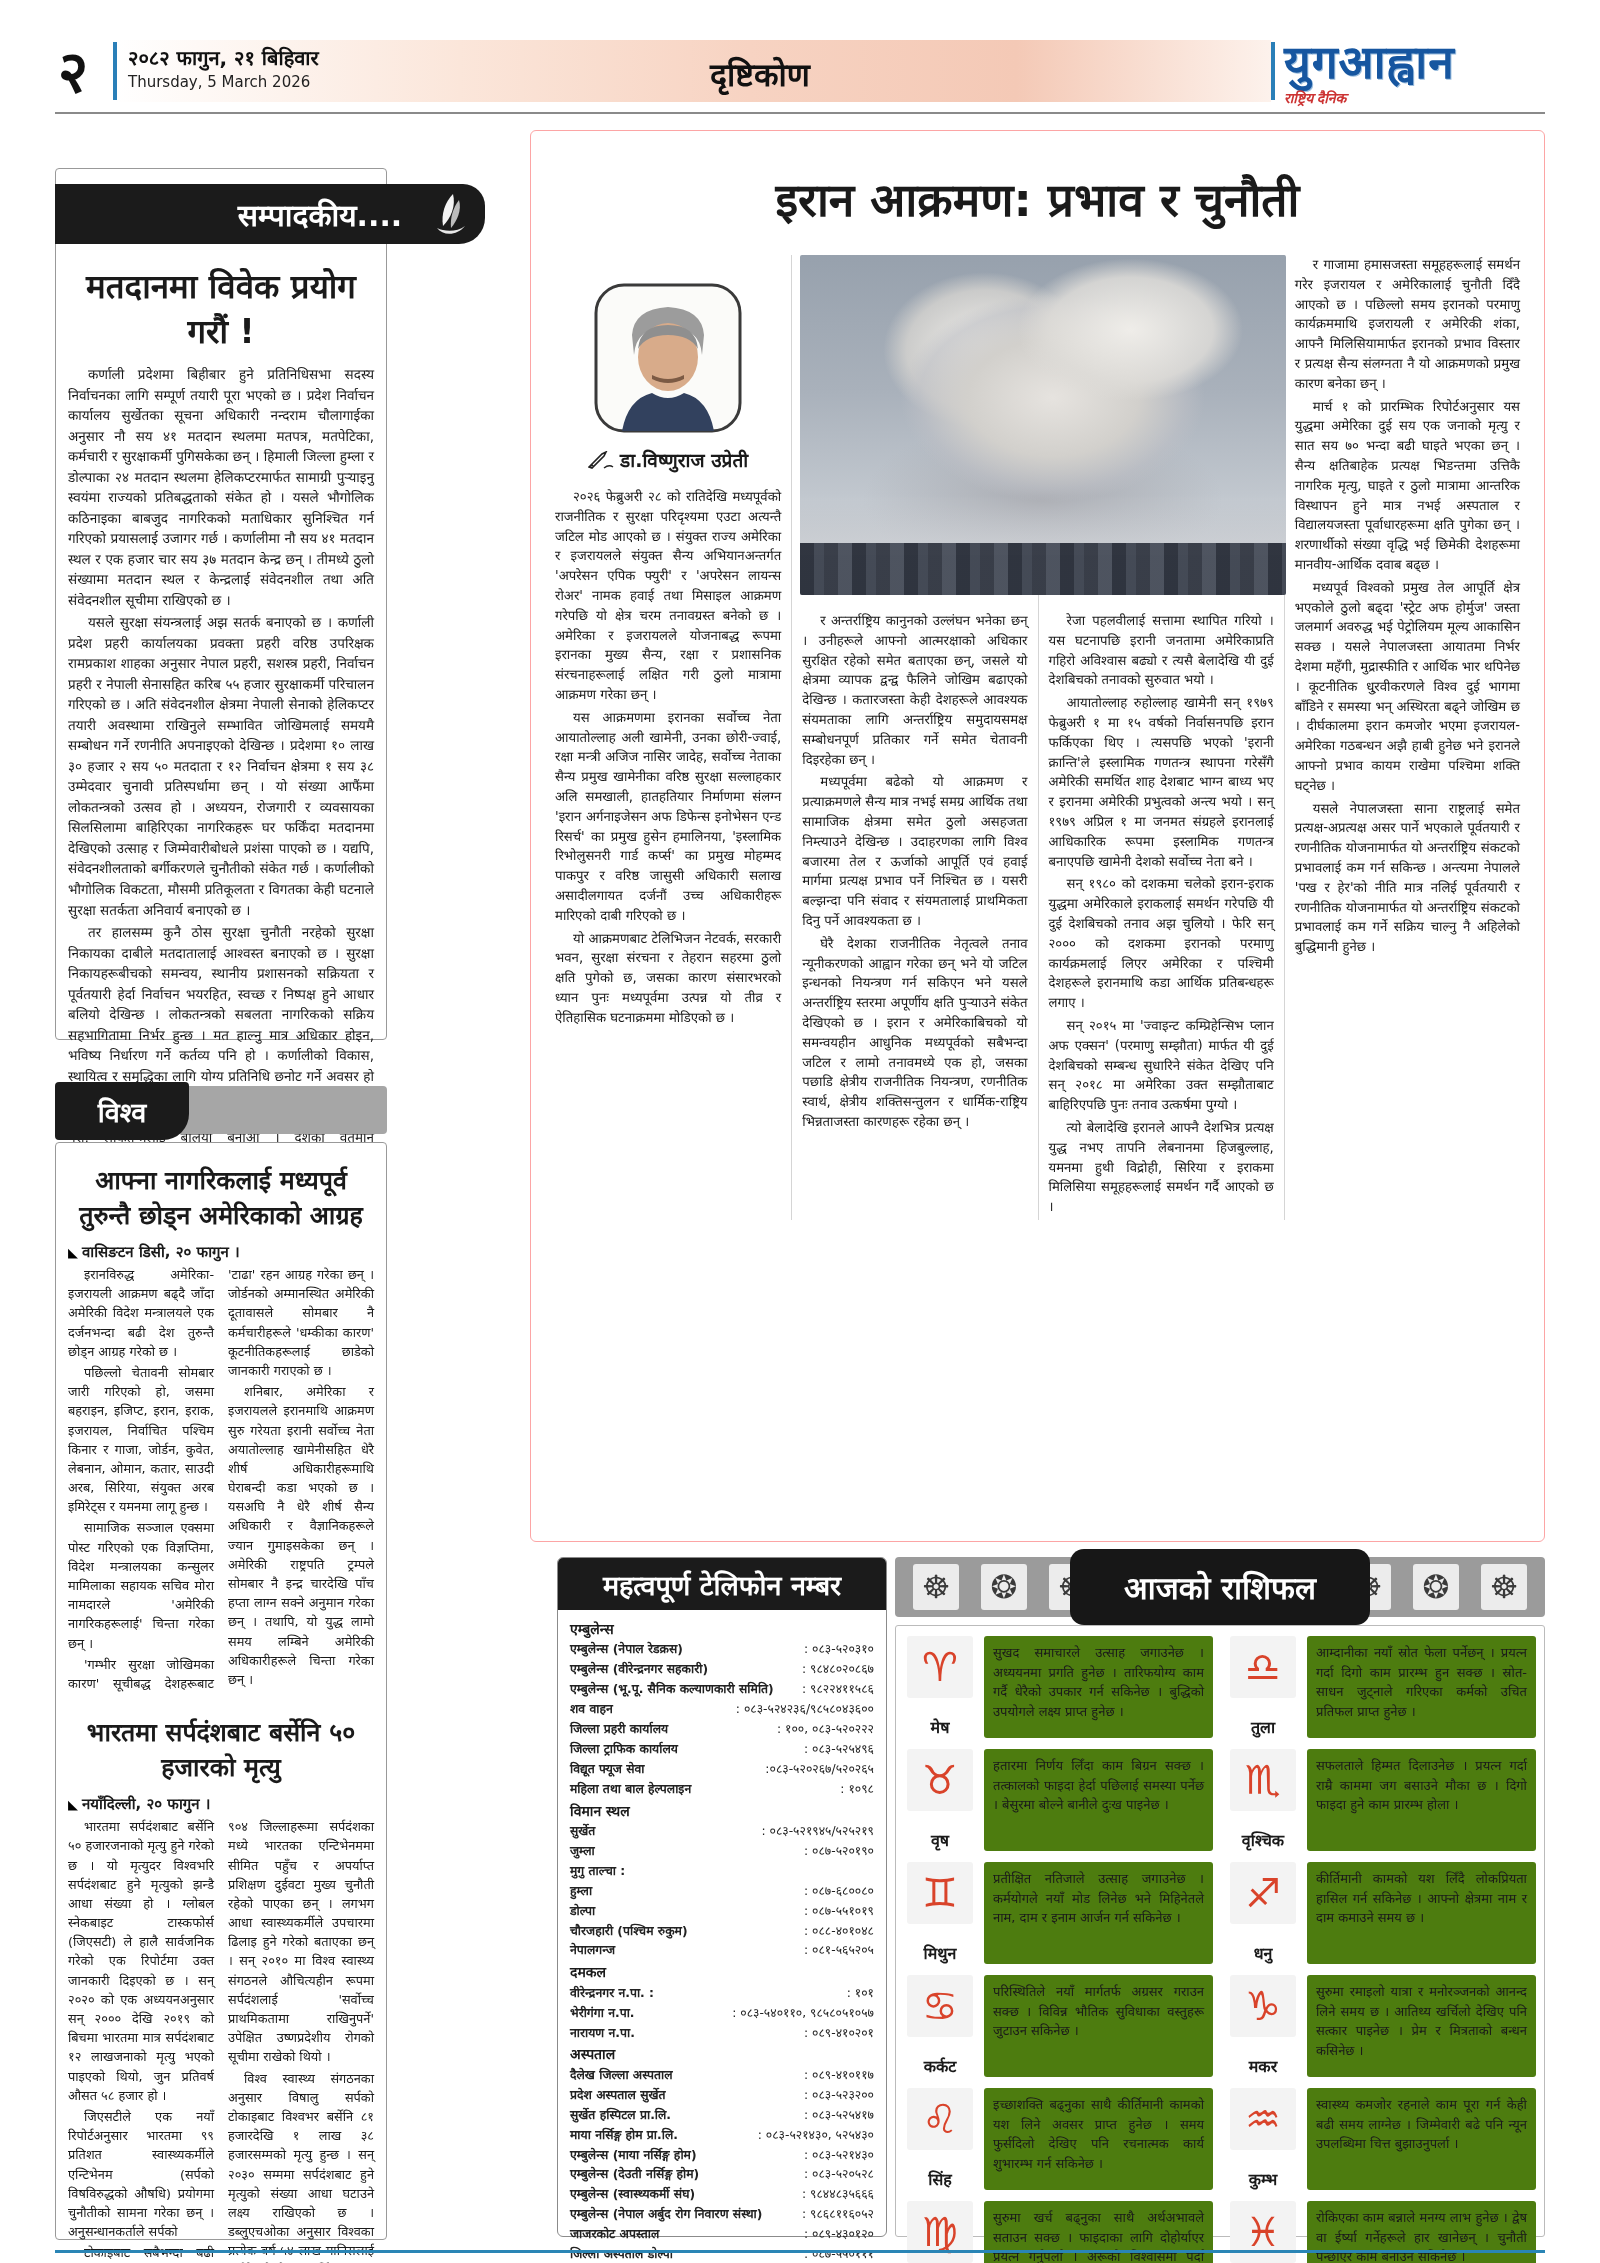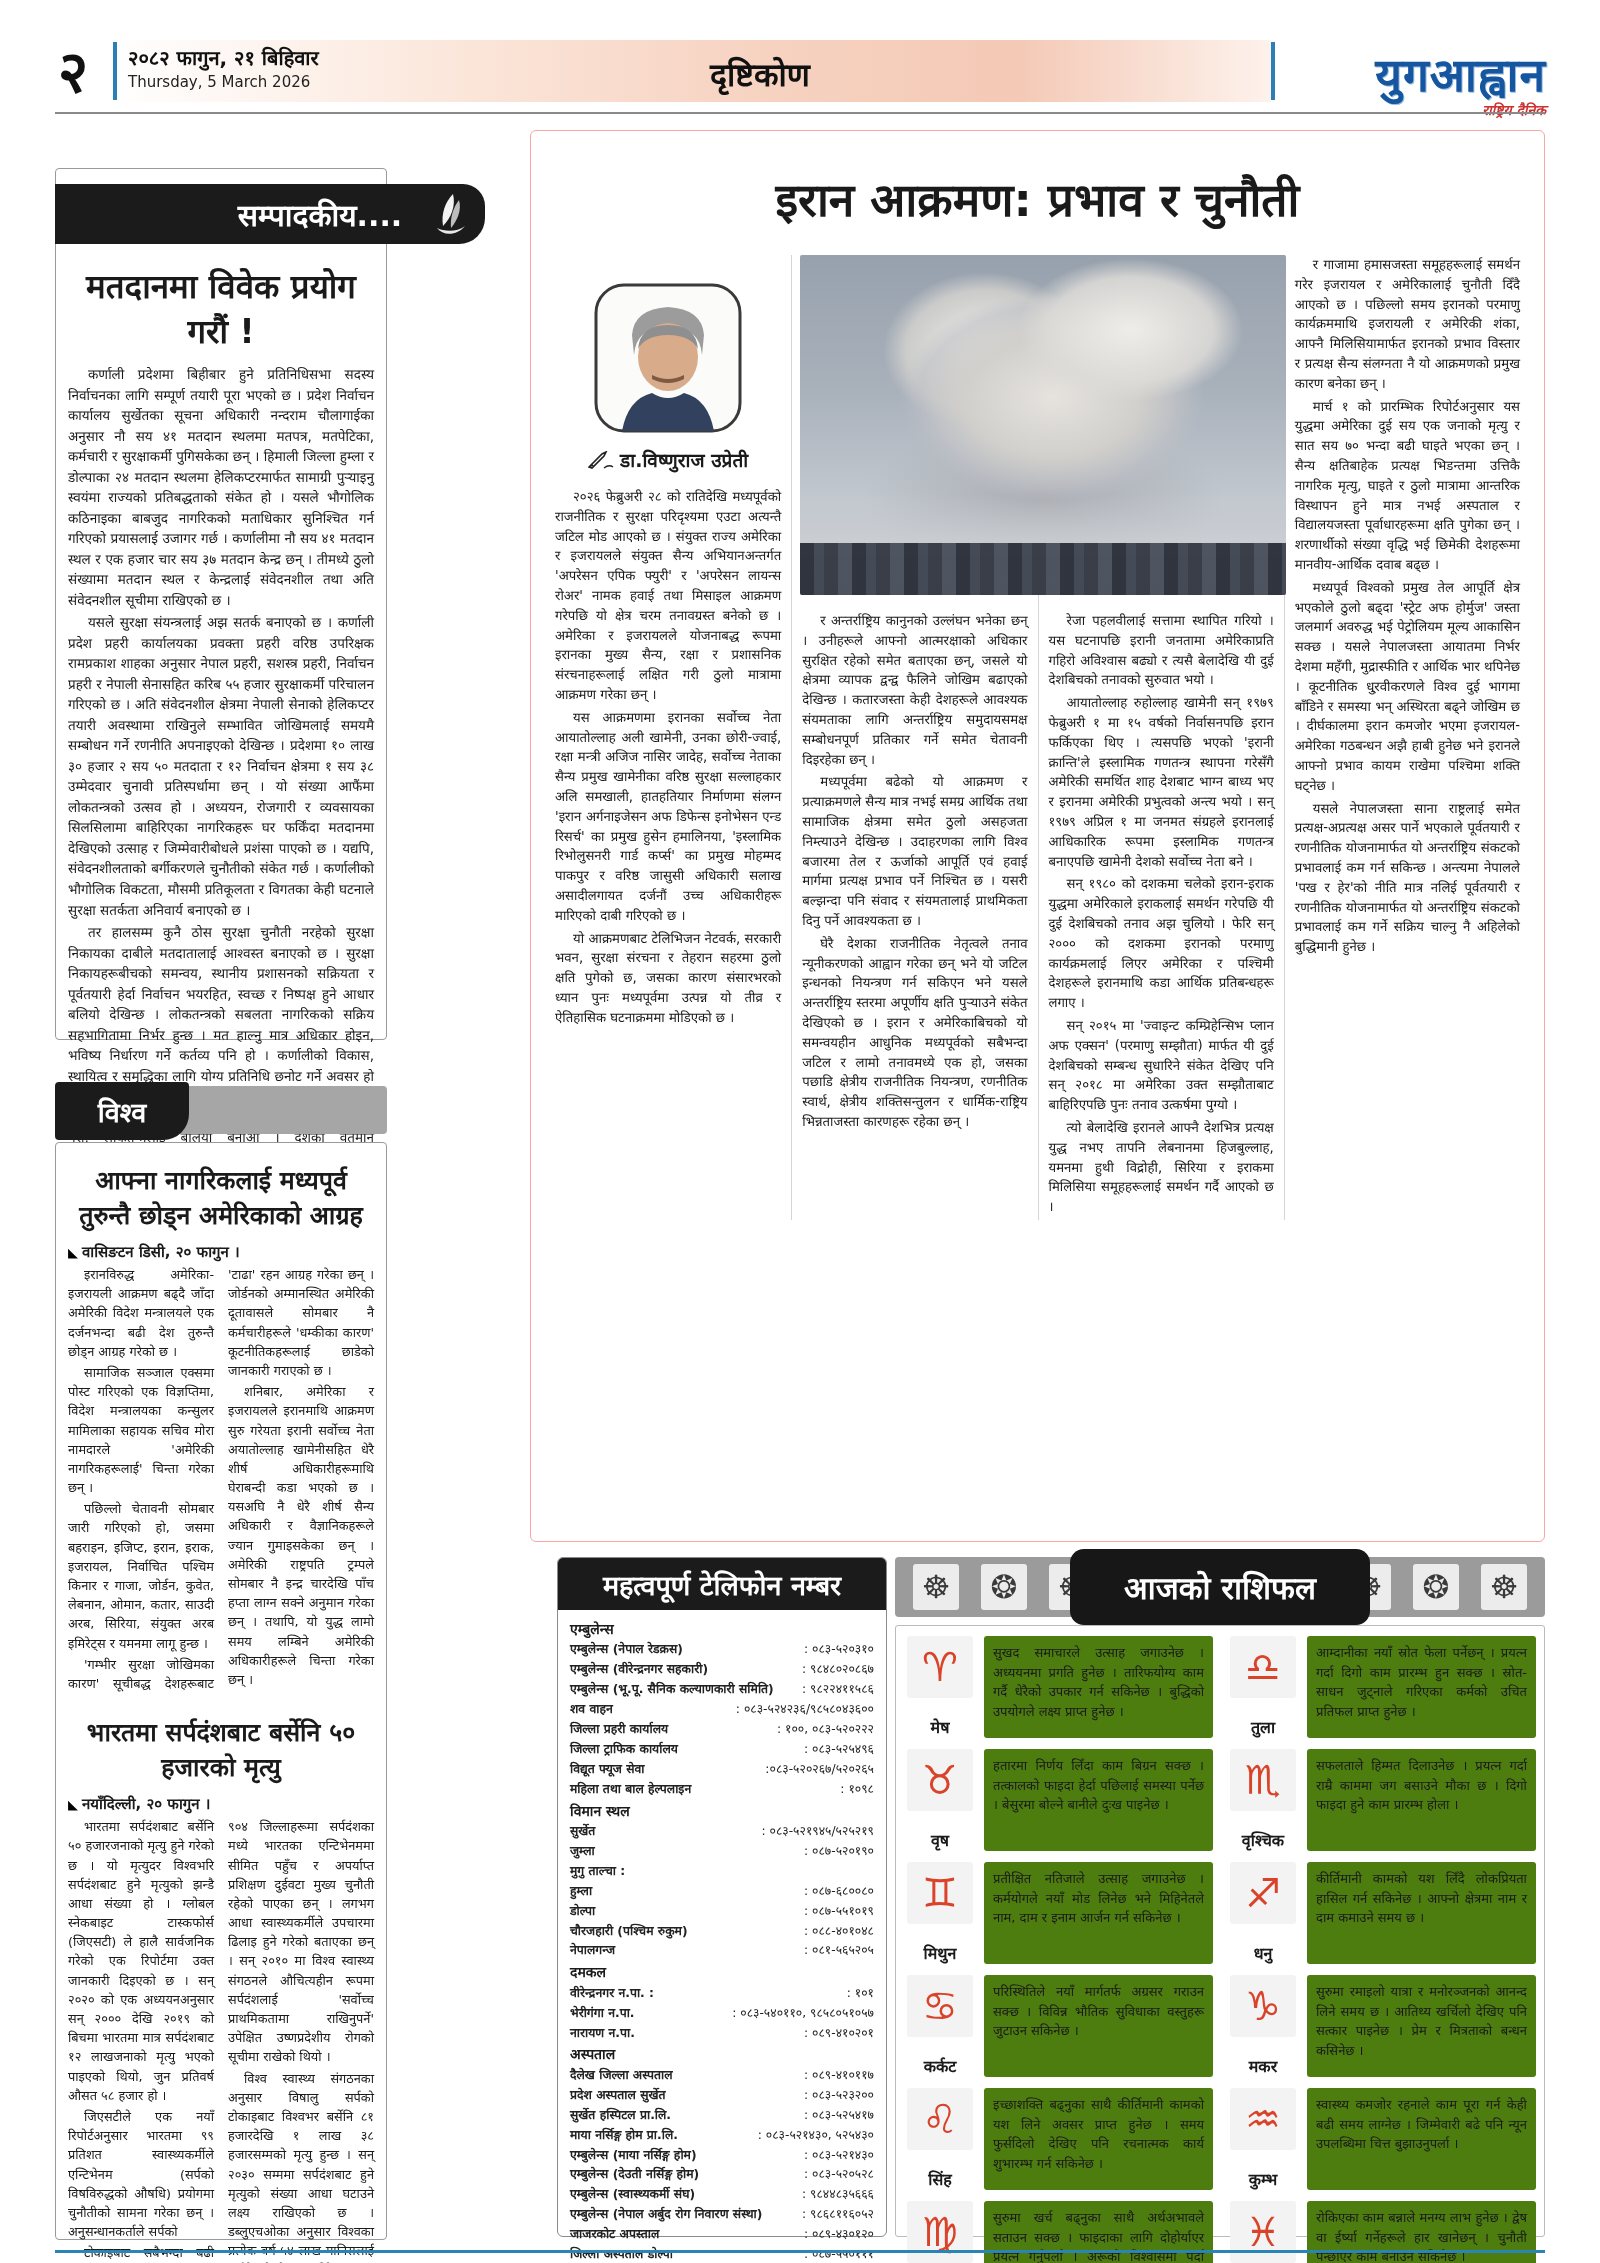--- a/index.html
+++ b/index.html
@@ -14,21 +14,21 @@
     background:linear-gradient(to right,#ffffff 0%,#fbe6da 30%,#f7d3c2 55%,#f4c9b6 78%,#fdf2ec 100%); }
   .page-num { position:absolute; left:58px; top:30px; font-family:"DejaVu Serif","Liberation Serif",serif;
     font-size:58px; font-weight:bold; color:#111; }
   .hdr-vrule { position:absolute; top:42px; width:4px; height:58px; background:#2a7fb8; }
   .hdr-vrule.v1 { left:113px; } .hdr-vrule.v2 { left:1271px; }
   .hdr-date { position:absolute; left:128px; top:46px; }
   .hdr-date .np { font-size:20px; font-weight:bold; color:#111; line-height:1.2; }
   .hdr-date .en { font-size:15px; color:#222; margin-top:3px; }
   .hdr-section { position:absolute; left:600px; top:52px; width:320px; text-align:center;
     font-size:32px; font-weight:bold; color:#111; }
-  .masthead { position:absolute; left:1284px; top:52px; width:262px; text-align:right; }
+  .masthead { position:absolute; left:1284px; top:40px; width:262px; text-align:left;font-family:Liberation Serif, serif; }
   .masthead .brand { font-size:46px; font-weight:bold; color:#1656a0; letter-spacing:1px;
     text-shadow:1px 1px 0 #9cbede; line-height:1.0; }
   .masthead .sub { font-size:14px; font-weight:bold; font-style:italic; color:#c33; margin-top:2px; }
   .hdr-rule { position:absolute; left:55px; top:112px; width:1490px; border-top:2px solid #8a8a8a; }
 
   
   .bodytext p { text-align:justify; font-size:13.5px; line-height:1.52; text-indent:20px; margin-bottom:2px; }
   .dateline { font-size:15px; font-weight:bold; margin:6px 0 4px; }
   .dateline .flag { color:#000; font-size:13px; margin-right:4px; }
 
@@ -152,22 +152,22 @@
       </div>
   </div>
 
   <div class="world-bar"></div>
   <div class="world-tab">विश्व</div>
   <div class="world-box">
     <div class="world-head">आफ्ना नागरिकलाई मध्यपूर्व तुरुन्तै छोड्न अमेरिकाको आग्रह</div>
     <div class="dateline"><span class="flag">◣</span><span>वासिङटन डिसी, २० फागुन ।</span></div>
     <div class="twocol">
         <p>इरानविरुद्ध अमेरिका-इजरायली आक्रमण बढ्दै जाँदा अमेरिकी विदेश मन्त्रालयले एक दर्जनभन्दा बढी देश तुरुन्तै छोड्न आग्रह गरेको छ ।</p>
+        <p>पछिल्लो चेतावनी सोमबार जारी गरिएको हो, जसमा बहराइन, इजिप्ट, इरान, इराक, इजरायल, निर्वाचित पश्चिम किनार र गाजा, जोर्डन, कुवेत, लेबनान, ओमान, कतार, साउदी अरब, सिरिया, संयुक्त अरब इमिरेट्स र यमनमा लागू हुन्छ ।</p>
         <p>सामाजिक सञ्जाल एक्समा पोस्ट गरिएको एक विज्ञप्तिमा, विदेश मन्त्रालयका कन्सुलर मामिलाका सहायक सचिव मोरा नामदारले 'अमेरिकी नागरिकहरूलाई' चिन्ता गरेका छन् ।</p>
-        <p>पछिल्लो चेतावनी सोमबार जारी गरिएको हो, जसमा बहराइन, इजिप्ट, इरान, इराक, इजरायल, निर्वाचित पश्चिम किनार र गाजा, जोर्डन, कुवेत, लेबनान, ओमान, कतार, साउदी अरब, सिरिया, संयुक्त अरब इमिरेट्स र यमनमा लागू हुन्छ ।</p>
         <p>'गम्भीर सुरक्षा जोखिमका कारण' सूचीबद्ध देशहरूबाट 'टाढा' रहन आग्रह गरेका छन् । जोर्डनको अम्मानस्थित अमेरिकी दूतावासले सोमबार नै कर्मचारीहरूले 'धम्कीका कारण' कूटनीतिकहरूलाई छाडेको जानकारी गराएको छ ।</p>
         <p>शनिबार, अमेरिका र इजरायलले इरानमाथि आक्रमण सुरु गरेयता इरानी सर्वोच्च नेता अयातोल्लाह खामेनीसहित धेरै शीर्ष अधिकारीहरूमाथि घेराबन्दी कडा भएको छ । यसअघि नै धेरै शीर्ष सैन्य अधिकारी र वैज्ञानिकहरूले ज्यान गुमाइसकेका छन् । अमेरिकी राष्ट्रपति ट्रम्पले सोमबार नै इन्द्र चारदेखि पाँच हप्ता लाग्न सक्ने अनुमान गरेका छन् । तथापि, यो युद्ध लामो समय लम्बिने अमेरिकी अधिकारीहरूले चिन्ता गरेका छन् ।</p>
       </div>
     <div class="world-head" style="margin-top:22px;">भारतमा सर्पदंशबाट बर्सेनि ५० हजारको मृत्यु</div>
     <div class="dateline"><span class="flag">◣</span><span>नयाँदिल्ली, २० फागुन ।</span></div>
     <div class="twocol">
         <p>भारतमा सर्पदंशबाट बर्सेनि ५० हजारजनाको मृत्यु हुने गरेको छ । यो मृत्युदर विश्वभरि सर्पदंशबाट हुने मृत्युको झन्डै आधा संख्या हो । ग्लोबल स्नेकबाइट टास्कफोर्स (जिएसटी) ले हालै सार्वजनिक गरेको एक रिपोर्टमा उक्त जानकारी दिइएको छ । सन् २०२० को एक अध्ययनअनुसार सन् २००० देखि २०१९ को बिचमा भारतमा मात्र सर्पदंशबाट १२ लाखजनाको मृत्यु भएको पाइएको थियो, जुन प्रतिवर्ष औसत ५८ हजार हो ।</p>
         <p>जिएसटीले एक नयाँ रिपोर्टअनुसार भारतमा ९९ प्रतिशत स्वास्थ्यकर्मीले एन्टिभेनम (सर्पको विषविरुद्धको औषधि) प्रयोगमा चुनौतीको सामना गरेका छन् । अनुसन्धानकर्ताले सर्पको</p>
         <p>टोकाइबाट सबैभन्दा बढी प्रभावित देश भारत, ब्राजिल, इन्डोनेसिया र नाइजेरियाका ९०४ जिल्लाहरूमा सर्पदंशका मध्ये भारतका एन्टिभेनममा सीमित पहुँच र अपर्याप्त प्रशिक्षण दुईवटा मुख्य चुनौती रहेको पाएका छन् । लगभग आधा स्वास्थ्यकर्मीले उपचारमा ढिलाइ हुने गरेको बताएका छन् । सन् २०१० मा विश्व स्वास्थ्य संगठनले औचित्यहीन रूपमा सर्पदंशलाई 'सर्वोच्च प्राथमिकतामा राखिनुपर्ने' उपेक्षित उष्णप्रदेशीय रोगको सूचीमा राखेको थियो ।</p>
         <p>विश्व स्वास्थ्य संगठनका अनुसार विषालु सर्पको टोकाइबाट विश्वभर बर्सेनि ८१ हजारदेखि १ लाख ३८ हजारसम्मको मृत्यु हुन्छ । सन् २०३० सम्ममा सर्पदंशबाट हुने मृत्युको संख्या आधा घटाउने लक्ष्य राखिएको छ । डब्लुएचओका अनुसार विश्वका प्रत्येक वर्ष ५४ लाख मानिसलाई सर्पले टोक्ने र वार्षिक संख्या उच्च थियो ।</p>

